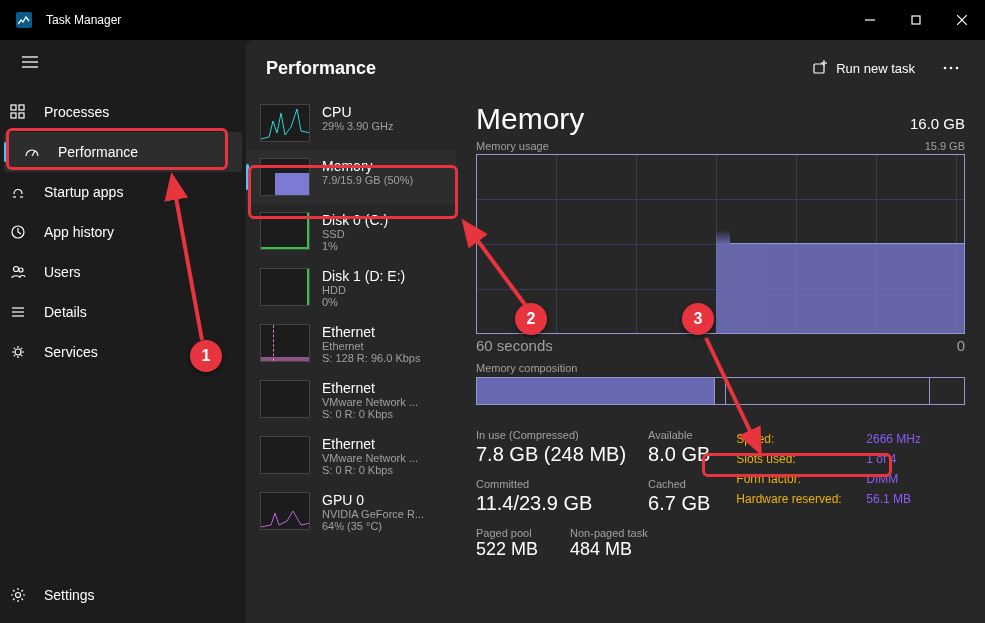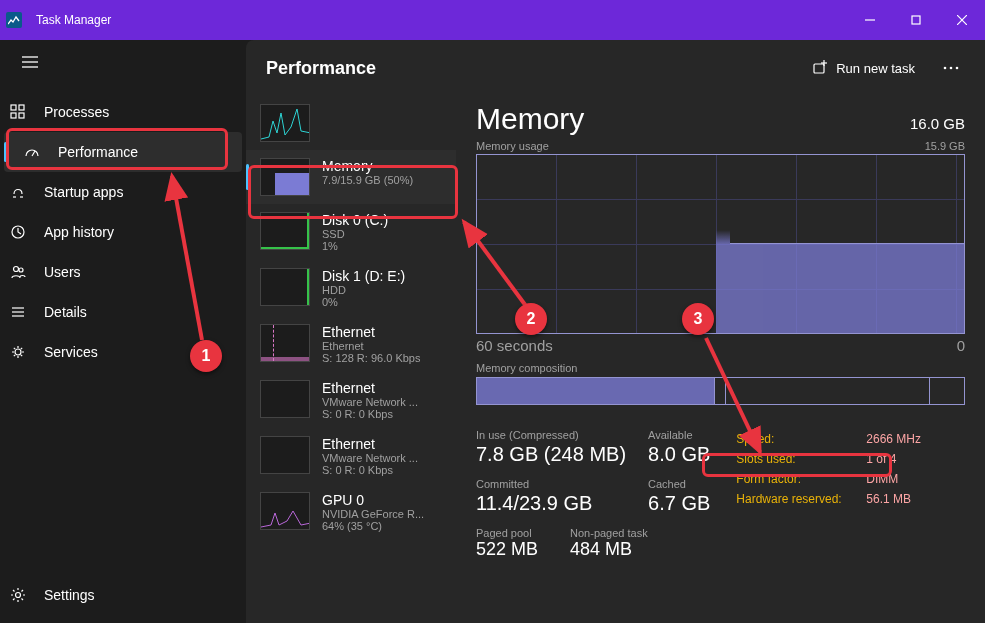--- a/index.html
+++ b/index.html
@@ -1,17 +1,17 @@
 <!DOCTYPE html>
 <html><head>
 <meta charset="utf-8">
 <style>
   * { box-sizing: border-box; margin: 0; padding: 0; font-family: "Segoe UI", sans-serif; }
   body { background: #1c1c1c; color: #fff; width: 985px; height: 623px; overflow: hidden; position: relative; }
-  .titlebar { height: 40px; display: flex; align-items: center; padding-left: 6px; background: #6d28d9; }
+  .titlebar { height: 40px; display: flex; align-items: center; padding-left: 16px; background: #000000; }
   .titlebar .app-icon { width: 16px; height: 16px; background: #0a5a8a; display:flex; align-items:center;justify-content:center;border-radius:2px; }
   .titlebar .app-icon svg { width: 12px; height: 12px; }
   .titlebar .title { font-size: 12px; margin-left: 14px; color: #fff; }
   .titlebar .spacer { flex: 1; }
   .winbtn { width: 46px; height: 40px; display: flex; align-items: center; justify-content: center; color: #fff; }
   .winbtn svg { width: 10px; height: 10px; stroke: #fff; fill: none; stroke-width: 1.2; }
   .body { display: flex; height: 583px; }
   .sidebar { width: 246px; background: #1c1c1c; display: flex; flex-direction: column; padding-top: 6px; }
   .hamburger { padding: 10px 22px; }
   .hamburger svg { width: 16px; height: 12px; stroke: #fff; }
@@ -56,21 +56,21 @@
   .comp-b{border-left:1px solid #9494d1;}
   .comp-c{border-left:1px solid #9494d1;}
   .stats { display:flex; margin-top:24px; gap:22px;}
   .statcol{}
   .stat-label{font-size:11px;color:#a0a0a0;}
   .stat-val{font-size:20px;color:#fff;margin-top:2px;}
   .stat-m{margin-top:12px;}
   .kvcol { font-size:12px;}
   .kvrow{display:flex; line-height:20px;}
   .kvrow .k{color:#eab308; width:130px;}
-  .kvrow .v{color:#fca5a5;}
+  .kvrow .v{color:#8b5cf6;}
   .stats2{display:flex; gap:32px; margin-top:12px;}
   .stat-sm-label{font-size:11px;color:#a0a0a0;}
   .stat-sm-val{font-size:18px;}
   
   .th-cpu{position:absolute;bottom:0;left:0;right:0;}
   .th-mem{position:absolute;bottom:0;left:14px;right:0;height:60%;background:#7b7bd4;}
   .th-disk{position:absolute;bottom:0;left:0;right:0;height:2px;background:#36c24a;}
   .th-disk-r{position:absolute;top:0;right:0;bottom:0;width:2px;background:#36c24a;}
   .th-eth{position:absolute;top:0;left:12px;bottom:0;width:1px;border-left:1px dashed #d977c6;}
   .th-gpu{position:absolute;bottom:0;left:0;right:0;}
@@ -223,20 +223,24 @@
     </div>
 
     <div class="content">
 
       <div class="perf-list">
         <div class="perf-item">
           <div class="thumb">
               <svg class="th-cpu" width="50" height="38" viewBox="0 0 50 38">
                 <polyline points="0,36 8,34 12,18 16,30 20,10 24,32 30,24 36,6 40,28 50,30" stroke="#2dd4d4" fill="none" stroke-width="1"></polyline>
               </svg>
+            </div>
+          <div class="perf-text">
+              <div class="pname">CPU</div>
+              <div class="psub">29% 3.90 GHz</div>
             </div>
         </div>
         <div class="perf-item selected">
           <div class="thumb">
               <div class="th-mem"></div>
             </div>
           <div class="perf-text">
               <div class="pname">Memory</div>
               <div class="psub">7.9/15.9 GB (50%)</div>
             </div>

